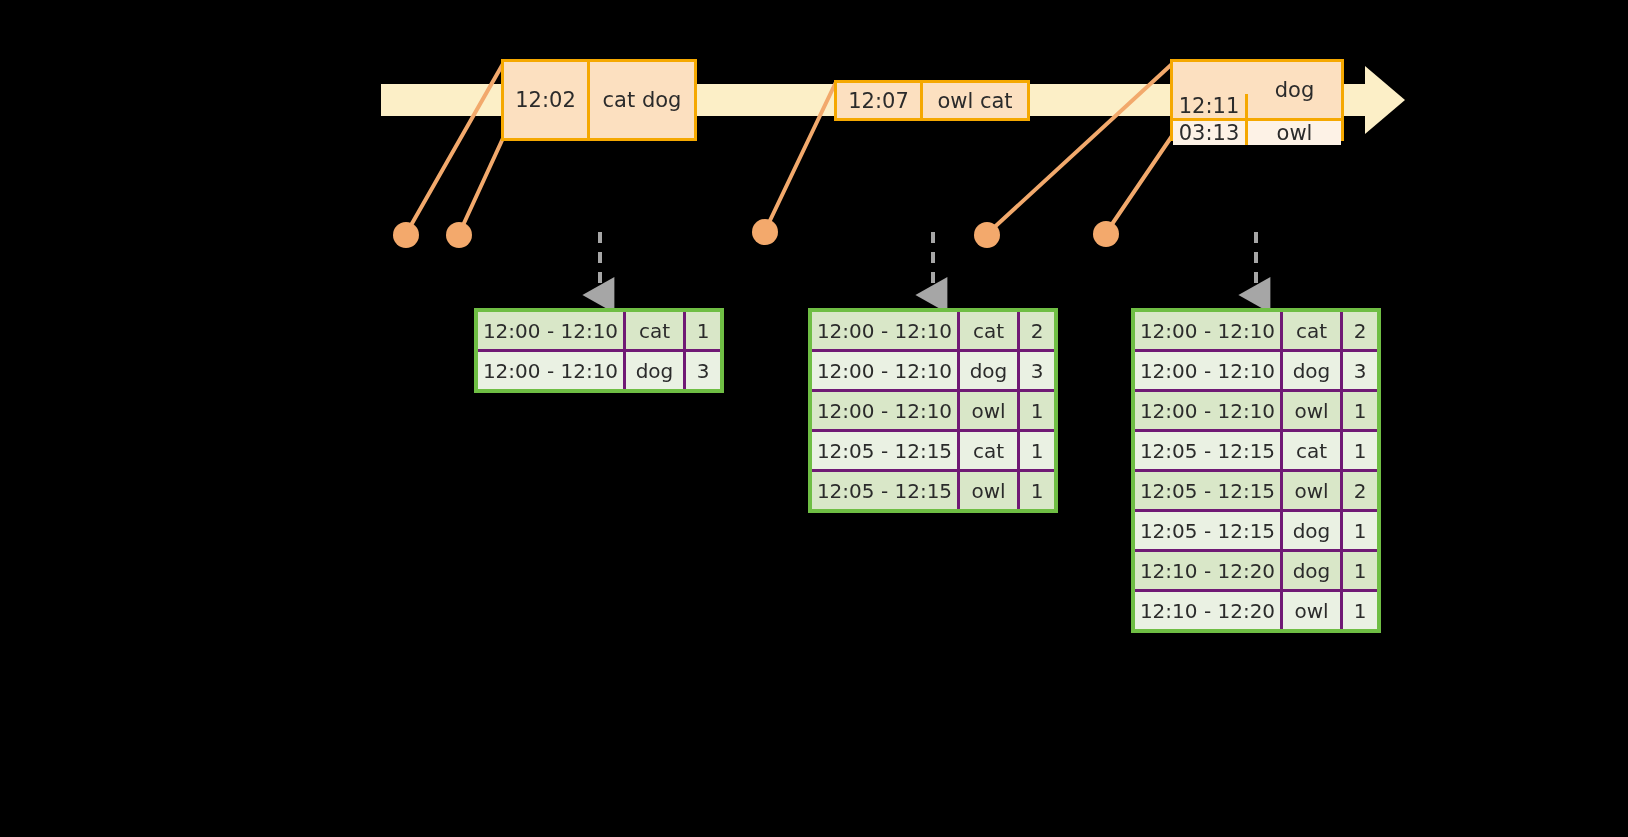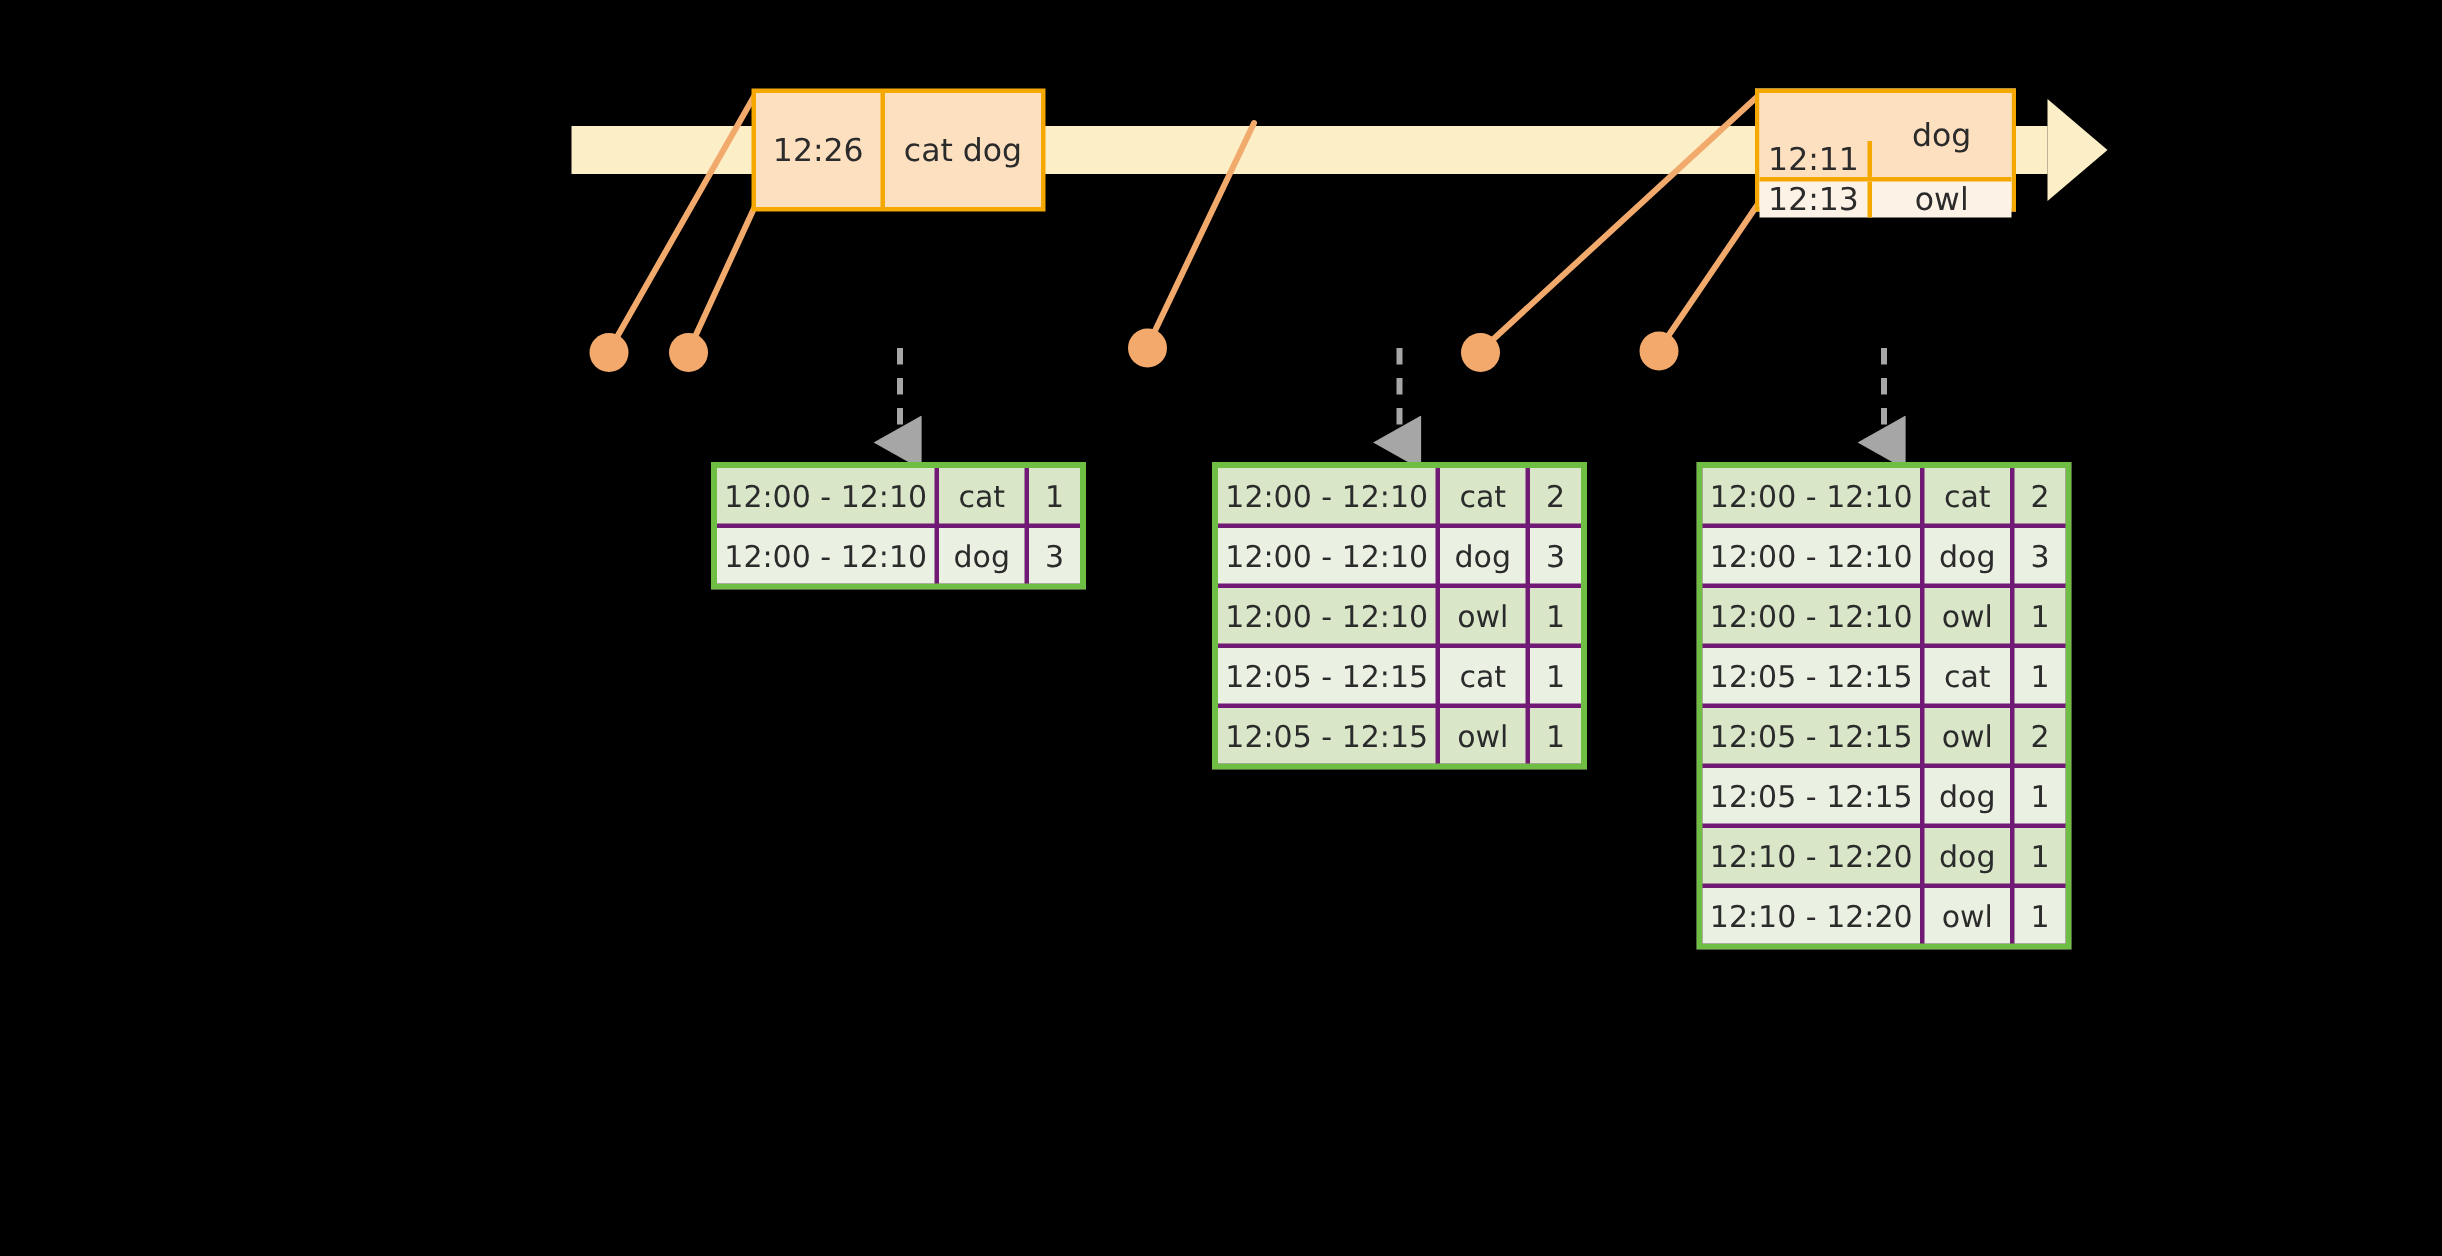--- a/index.html
+++ b/index.html
@@ -68,33 +68,39 @@
 
     <g stroke="#A6A6A6" stroke-width="4" fill="none" stroke-dasharray="11 9">
       <line x1="600" y1="232" x2="600" y2="295" marker-end="url(#arrowhead)"></line>
       <line x1="933" y1="232" x2="933" y2="295" marker-end="url(#arrowhead)"></line>
       <line x1="1256" y1="232" x2="1256" y2="295" marker-end="url(#arrowhead)"></line>
     </g>
   </svg>
 
   <div class="evtbox" style="left:501px;top:59px;width:196px;height:82px;">
     <div class="evtrow dark">
-      <div class="t" style="width:83px;">12:26</div>
+      <div class="t" style="width:83px;">12:02</div>
       <div class="v" style="flex:1;">cat dog</div>
     </div>
   </div>
 
+  <div class="evtbox" style="left:834px;top:80px;width:196px;height:41px;">
+    <div class="evtrow dark">
+      <div class="t" style="width:83px;">12:07</div>
+      <div class="v" style="flex:1;">owl cat</div>
+    </div>
+  </div>
 
   <div class="evtbox" style="left:1170px;top:59px;width:174px;height:82px;">
     <div class="evtrow dark">
       <div class="t" style="width:72px;margin-top:32px;">12:11</div>
       <div class="v" style="flex:1;">dog</div>
     </div>
     <div class="evtrow light">
-      <div class="t" style="width:72px;">12:13</div>
+      <div class="t" style="width:72px;">03:13</div>
       <div class="v" style="flex:1;">owl</div>
     </div>
   </div>
 
   <div class="gtable" style="left:474px;top:308px;width:250px;">
     <div class="grow dark">
       <div class="gcell c-win" style="width:145px;">12:00 - 12:10</div>
       <div class="gcell c-key" style="width:57px;">cat</div>
       <div class="gcell c-cnt" style="flex:1;">1</div>
     </div>

